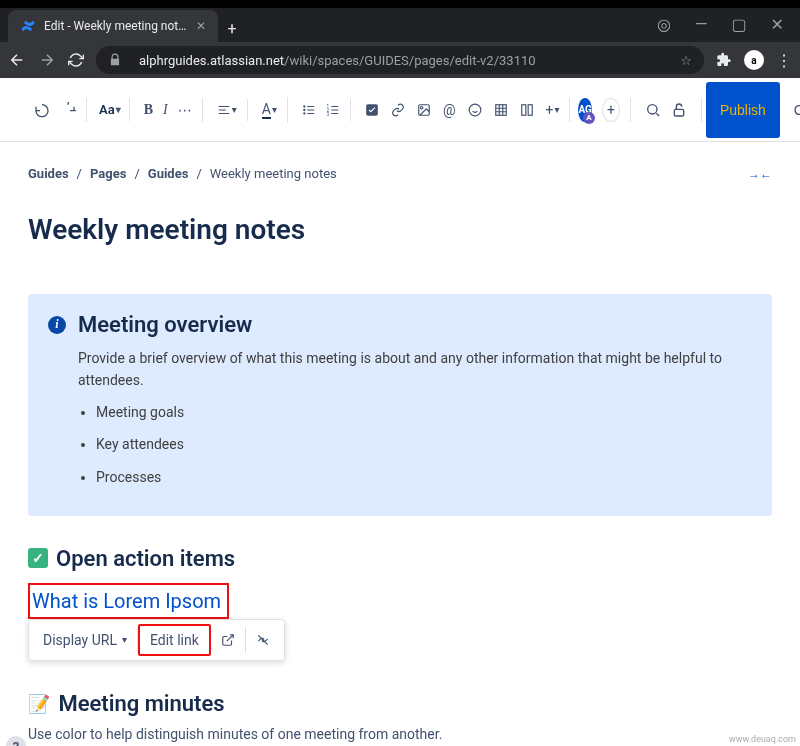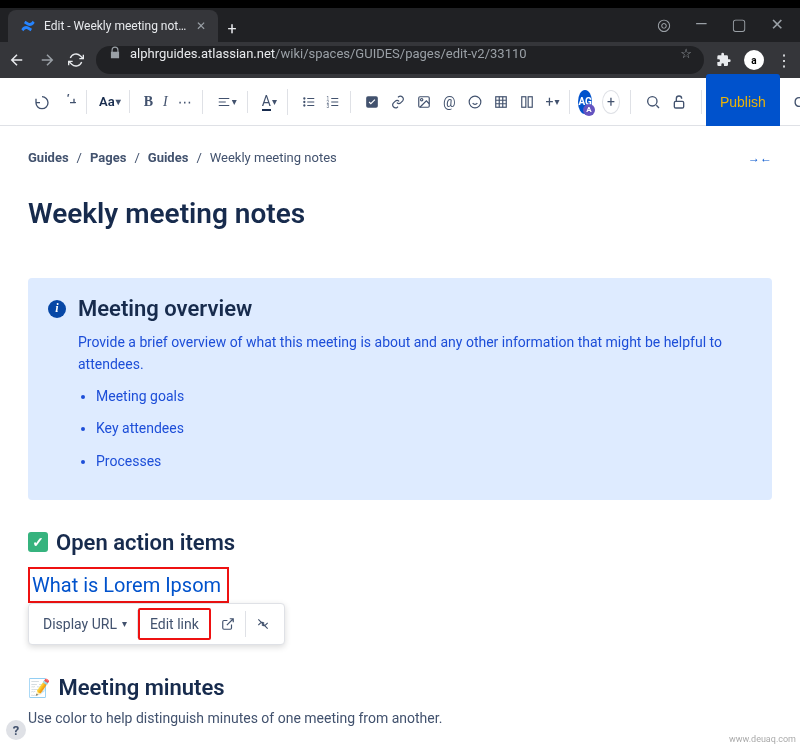--- a/index.html
+++ b/index.html
@@ -10,25 +10,25 @@
 .tab { background: #35363a; color: #e8eaed; font-size: 12px; padding: 8px 12px; border-radius: 8px 8px 0 0; display: flex; align-items: center; gap: 8px; width: 210px; margin-left: 8px; }
 .tab-favicon { width: 16px; height: 16px; color: #2684ff; }
 .tab-title { flex: 1; white-space: nowrap; overflow: hidden; text-overflow: ellipsis; }
 .tab-close { color: #9aa0a6; cursor: pointer; }
 .new-tab { color: #e8eaed; width: 28px; height: 28px; display: flex; align-items: center; justify-content: center; cursor: pointer; }
 .win-controls { margin-left: auto; display: flex; gap: 24px; padding: 0 16px 8px; color: #9aa0a6; }
 
 .addr-bar { background: #35363a; height: 36px; display: flex; align-items: center; padding: 0 8px; gap: 12px; }
 .nav-icon { color: #9aa0a6; cursor: pointer; display: flex; align-items: center; }
 .nav-icon.enabled { color: #e8eaed; }
-.url-box { flex: 1; background: #202124; border-radius: 14px; height: 28px; display: flex; align-items: flex-start; padding: 0 12px; gap: 8px; color: #9aa0a6; font-size: 13px; }
+.url-box { flex: 1; background: #202124; border-radius: 14px; height: 28px; display: flex; align-items: center; padding: 0 12px; gap: 17px; color: #9aa0a6; font-size: 13px; }
 .url-text { color: #e8eaed; }
 .avatar-circle { width: 20px; height: 20px; border-radius: 50%; background: #fff; display: flex; align-items: center; justify-content: center; font-size: 10px; font-weight: bold; }
 
-.toolbar { background: #fff; height: 48px; border-bottom: 1px solid #dfe1e6; display: flex; align-items: center; padding: 0 12px; gap: 4px; }
+.toolbar { background: #fff; height: 64px; border-bottom: 1px solid #dfe1e6; display: flex; align-items: center; padding: 0 12px; gap: 4px; }
 .toolbar .logo { color: #0052cc; margin-right: 8px; }
 .tgroup { display: flex; align-items: center; gap: 2px; padding: 0 6px; border-right: 1px solid #dfe1e6; color: #42526e; }
 .tgroup:last-of-type { border-right: none; }
 .tbtn { padding: 4px 4px; border-radius: 3px; cursor: pointer; font-size: 14px; color: #42526e; display: flex; align-items: center; }
 .tbtn svg { display: block; }
 .tbtn-text { font-size: 13px; font-weight: 600; color: #172b4d; padding: 4px 2px; }
 .chev { font-size: 10px; color: #42526e; margin-left: 1px; }
 .user-badge { width: 24px; height: 24px; border-radius: 50%; background: #0052cc; color: #fff; font-size: 10px; font-weight: bold; display: flex; align-items: center; justify-content: center; position: relative; }
 .user-badge .sub { position: absolute; bottom: -2px; right: -3px; width: 12px; height: 12px; border-radius: 50%; background: #6554c0; font-size: 8px; display: flex; align-items: center; justify-content: center; }
 .spacer { flex: 1; }
@@ -37,21 +37,21 @@
 
 .page { background: #fff; padding: 24px 28px; height: 620px; overflow-y: auto; position: relative; }
 .breadcrumb { font-size: 13px; color: #42526e; display: flex; align-items: center; gap: 8px; }
 .breadcrumb a { color: #42526e; text-decoration: none; font-weight: bold; }
 .collapse-icon { margin-left: auto; color: #0052cc; font-size: 12px; }
 h1 { font-size: 28px; color: #172b4d; font-weight: 600; margin-top: 32px; }
 
 .panel-info { background: #deebff; border-radius: 4px; padding: 18px 20px; margin-top: 48px; }
 .panel-title { display: flex; align-items: center; gap: 12px; font-size: 22px; font-weight: 600; color: #172b4d; }
 .info-icon { width: 18px; height: 18px; border-radius: 50%; background: #0747a6; color: #fff; display: flex; align-items: center; justify-content: center; font-size: 12px; font-style: italic; font-family: serif; }
-.panel-body { color: #1d4ed8; font-size: 14px; line-height: 1.6; margin-left: 30px; margin-top: 10px; }
+.panel-body { color: #404040; font-size: 14px; line-height: 1.6; margin-left: 30px; margin-top: 10px; }
 .panel-body ul { margin-top: 9px; padding-left: 18px; }
 .panel-body li { margin-bottom: 10px; }
 
 .section-head { display: flex; align-items: center; gap: 8px; font-size: 22px; font-weight: 600; color: #172b4d; margin-top: 30px; }
 .check-emoji { width: 20px; height: 20px; background: #36b37e; border-radius: 3px; color: #fff; display: flex; align-items: center; justify-content: center; font-size: 14px; }
 .edit-emoji { font-size: 18px; }
 
 .link-text { color: #0052cc; font-size: 20px; margin-top: 12px; display: inline-block; border: 2px solid #e11; padding: 4px 6px 4px 2px; cursor: pointer; }
 
 .link-toolbar { display: inline-flex; align-items: center; gap: 0; margin-top: 0; background: #fff; border: 1px solid #dfe1e6; border-radius: 4px; box-shadow: 0 2px 6px rgba(0,0,0,0.15); padding: 4px; }

